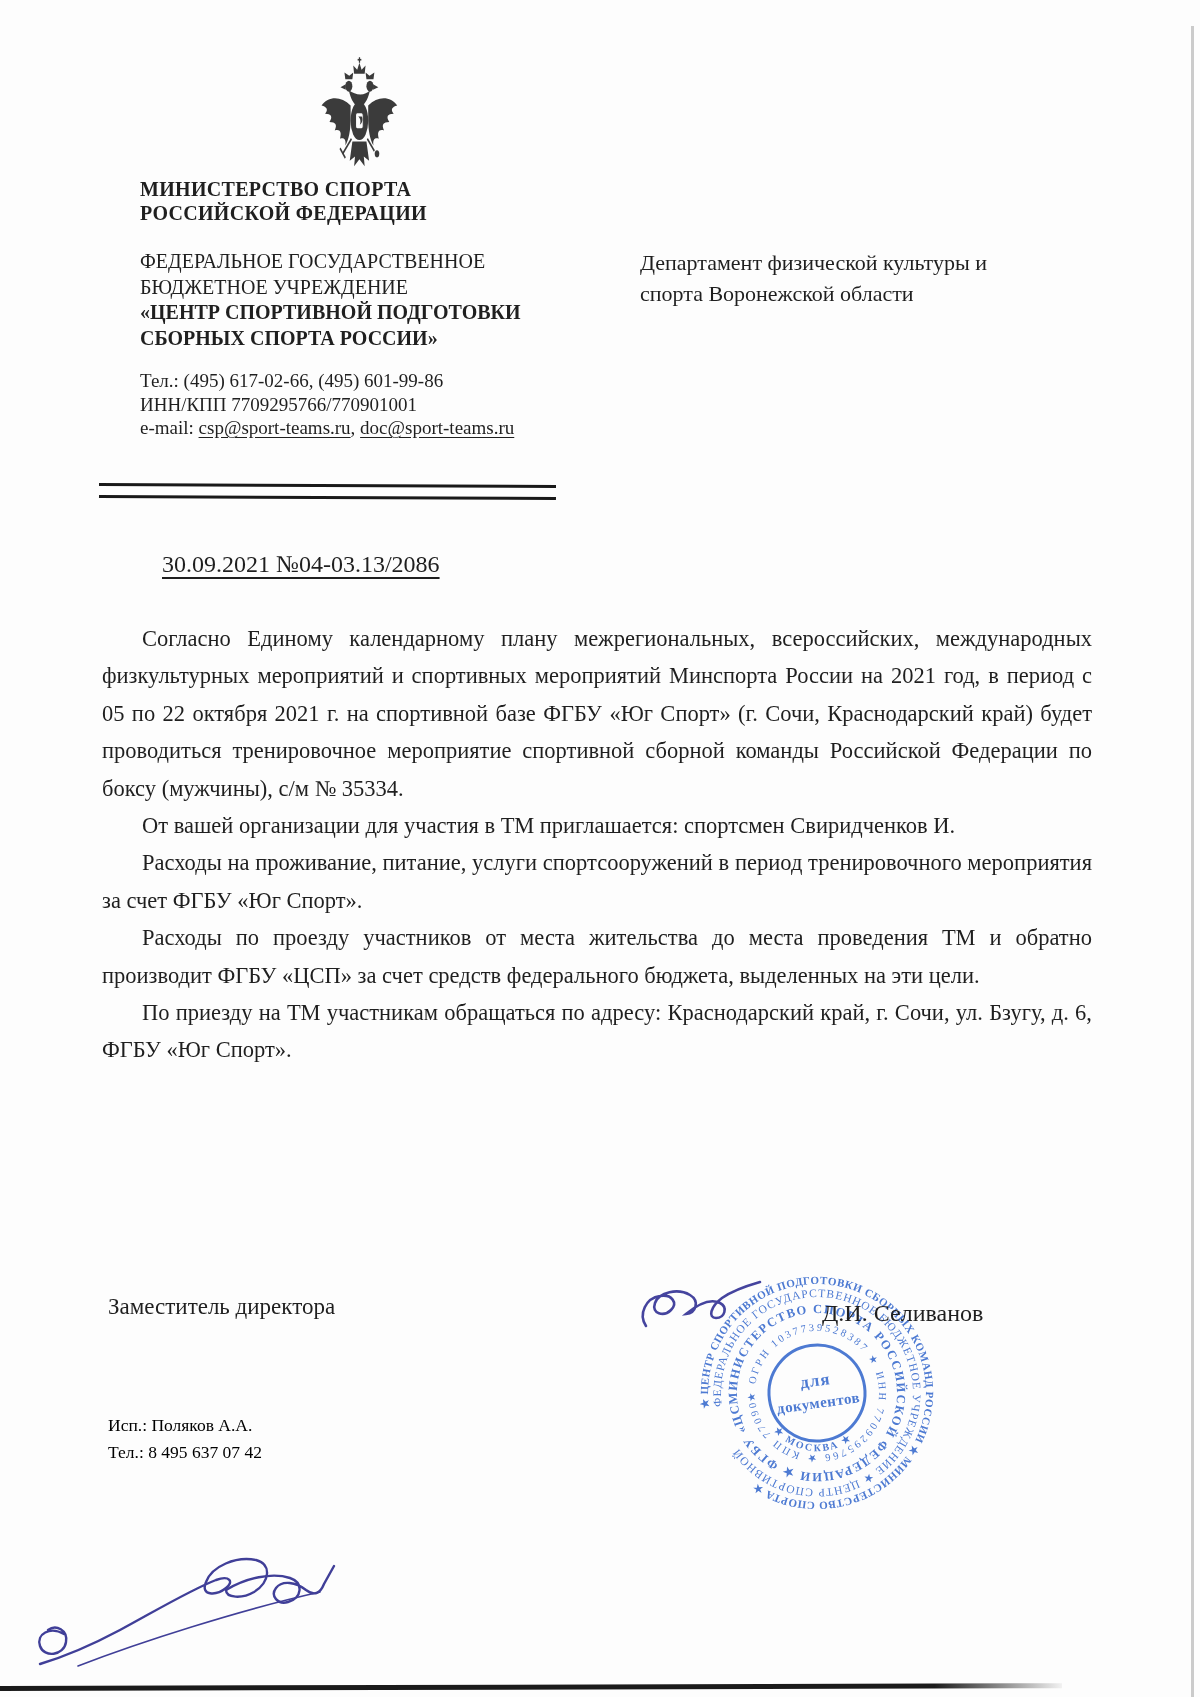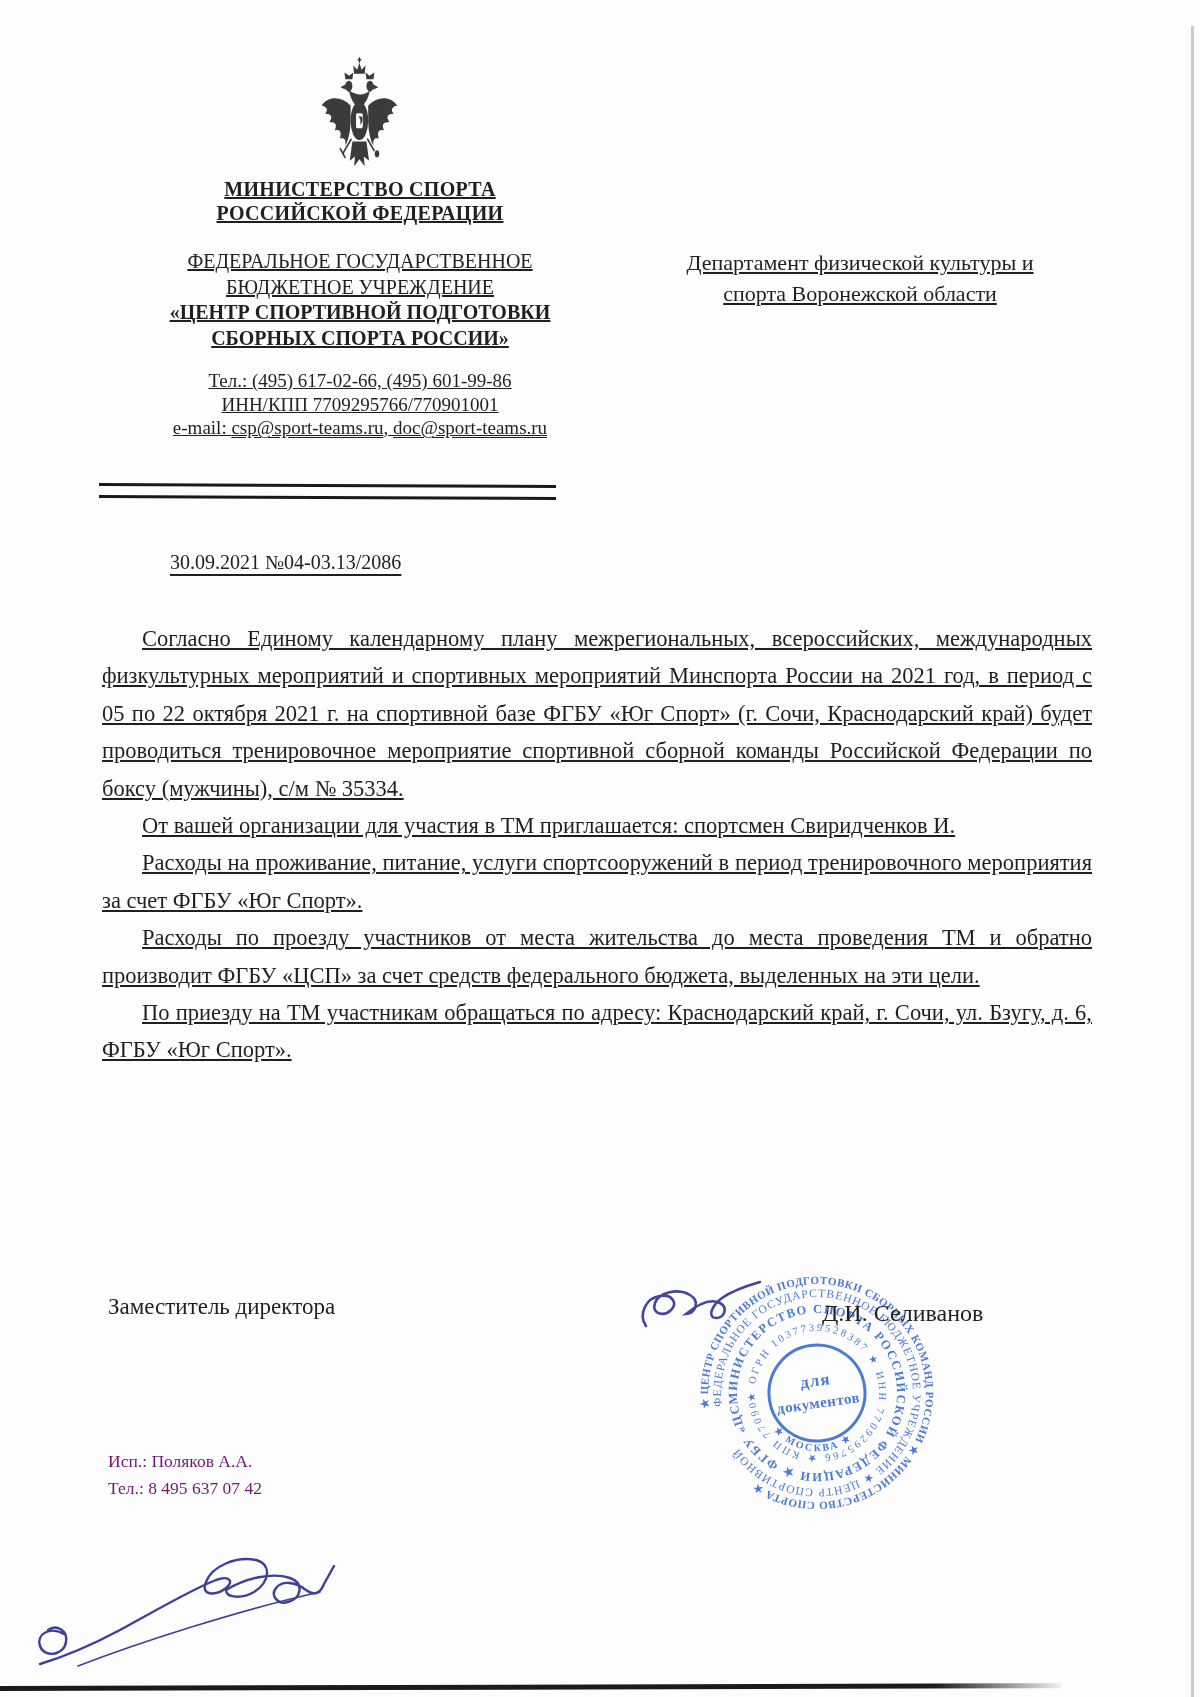--- a/index.html
+++ b/index.html
@@ -2,49 +2,49 @@
 <html><head>
 <meta charset="utf-8">
 <style>
   html,body { margin:0; padding:0; background:#e8e8e8; }
   .page {
     position:relative; width:1200px; height:1697px; margin:0 auto;
     background:#fdfdfd; overflow:hidden;
     font-family:"Liberation Serif","DejaVu Serif",serif; color:#1f1f1f;
   }
   .abs { position:absolute; }
-  .center { text-align:center;text-decoration:underline; }
+  .center { text-align:left; }
 
   .ministry { left:140px; top:177px; width:440px; font-weight:bold; font-size:20px; line-height:24px; letter-spacing:0.3px; }
   .org { left:140px; top:249px; width:440px; font-size:20px; line-height:25.5px; }
   .org .b { font-weight:bold; }
   .addr { left:140px; top:369px; width:440px; font-size:19px; line-height:23.5px; }
   .addr .u { text-decoration:underline; text-underline-offset:3px; }
   .recipient { left:640px; top:247px; width:440px; font-size:22px; line-height:31px; }
 
   .rule2 {
     left:99px; top:484px; width:457px; height:9px;
     border-top:3px solid #191919; border-bottom:3px solid #191919;
     transform:rotate(0.25deg);
   }
 
-  .refline { left:170px; top:551px; font-size:20px;
+  .refline { left:162px; top:551px; font-size:24px;
     text-decoration:underline; text-underline-offset:5px; text-decoration-thickness:2px; }
 
   .bodytext { left:102px; top:620px; width:990px; font-size:22.5px; line-height:37.4px; text-align:justify; }
-  .bodytext p { margin:0; text-indent:40px;text-decoration:underline; }
+  .bodytext p { margin:0; text-indent:40px; }
 
   .sig-title { left:108px; top:1294px; font-size:23px; }
   .sig-name  { left:822px; top:1300px; font-size:24px; z-index:6; }
 
   .stamp { left:696px; top:1272px; width:242px; height:242px; z-index:2; opacity:0.9; }
   .handsig1 { left:634px; top:1276px; z-index:4; }
   .handsig2 { left:20px;  top:1538px; z-index:4; }
 
-  .footer { left:108px; top:1448px; font-size:17.5px; line-height:27px; color:#701a75; }
+  .footer { left:108px; top:1412px; font-size:17.5px; line-height:27px; color:#000000; }
 
   .bottom-line {
     left:0; top:1686px; width:1062px; height:5px;
     background:linear-gradient(to right,#1b1b1b 88%, rgba(27,27,27,0.05));
     transform:rotate(-0.15deg); transform-origin:left center;
   }
   .edge-line { left:1191px; top:26px; width:3px; height:1671px; background:#cbcbcb; }
 
   .eagle { left:310px; top:54px; }
 </style>

